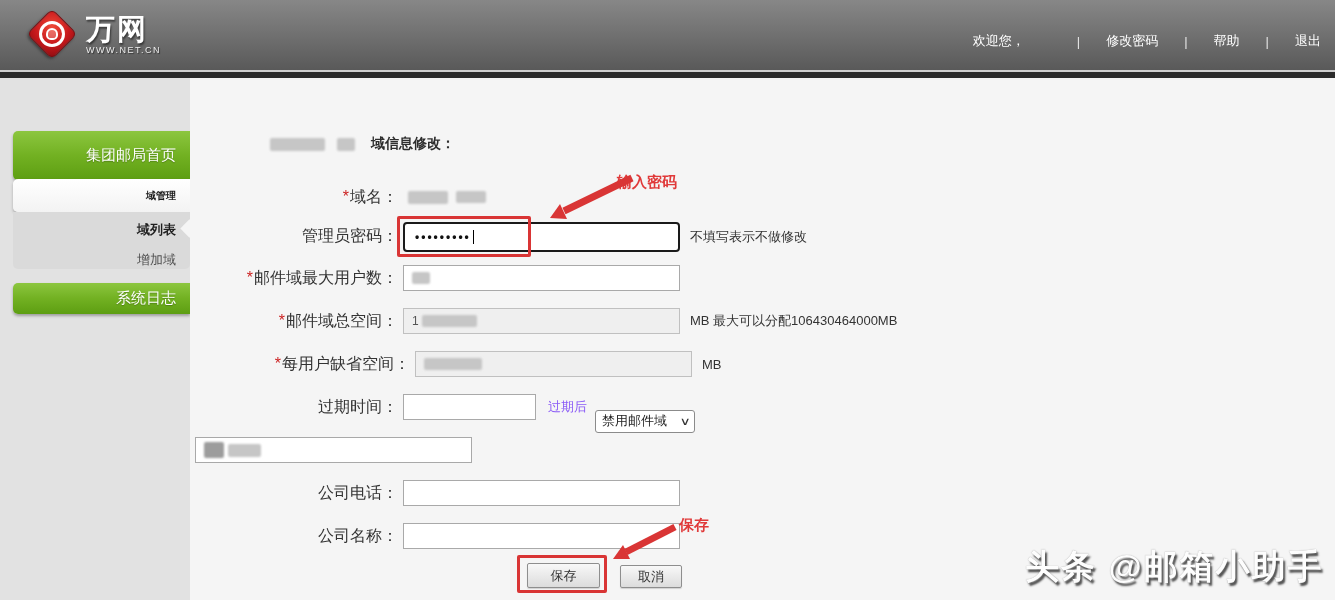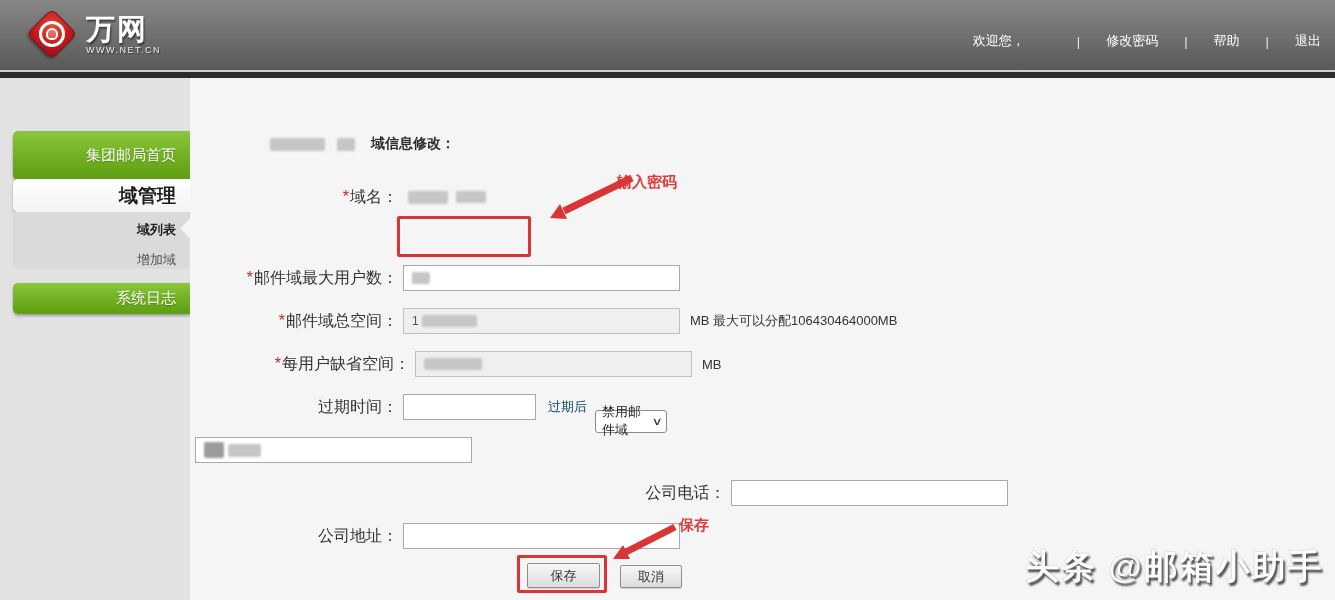--- a/index.html
+++ b/index.html
@@ -38,21 +38,21 @@
   
   .sidebar { position:absolute; left:0; top:78px; width:190px; height:522px; background:#e2e2e2; }
   .side-btn { position:absolute; left:13px; width:177px; display:flex; align-items:center;
       justify-content:flex-end; padding-right:14px; cursor:pointer; }
   .side-green { height:49px; border-radius:5px 0 0 5px; color:#fff; font-size:15px;
       background:linear-gradient(to bottom,#8cc63f 0%,#72b122 50%,#5d9e12 100%);
       box-shadow:0 2px 3px rgba(0,0,0,.3); text-shadow:0 1px 1px rgba(0,0,0,.25); }
   .btn-home { top:53px; }
   .btn-syslog { top:205px; height:31px; }
   .side-white { top:101px; height:33px; border-radius:5px 0 0 5px; background:linear-gradient(to bottom,#ffffff,#f3f3f3);
-      color:#1c1c1c; font-size:19px; font-weight:bold; box-shadow:0 2px 3px rgba(0,0,0,.25); }
+      color:#1c1c1c; font-size:10px; font-weight:bold; box-shadow:0 2px 3px rgba(0,0,0,.25); }
   .side-submenu { position:absolute; left:13px; top:134px; width:177px; height:57px;
       background:#dadada; border-radius:0 0 5px 5px; }
   .sub-item { display:flex; justify-content:flex-end; padding-right:14px; cursor:pointer; }
   .sub-active { margin-top:9px; font-size:13px; font-weight:bold; color:#1f1f1f; }
   .sub-normal { margin-top:12px; font-size:13px; color:#4f4f4f; }
   .notch { position:absolute; left:183px; top:222px; width:13px; height:13px;
       background:#f5f5f5; transform:rotate(45deg); z-index:3; }
 
   
   .main { position:absolute; left:190px; top:78px; width:1145px; height:522px; background:#f5f5f5; }
@@ -72,22 +72,22 @@
          display:flex; align-items:center; padding-left:8px; }
   .inp-disabled { background:#efefef; border:1px solid #c0c0c0; }
   .inp-small { width:133px; }
   .inp-pass { width:277px; height:30px; border:2px solid #1a1a1a; border-radius:4px; background:#fff;
               display:flex; align-items:center; padding-left:10px; }
   .pass-dots { font-size:12px; font-weight:bold; letter-spacing:2px; color:#111; line-height:10px; }
   .caret { display:inline-block; width:1px; height:14px; background:#000; margin-left:2px; }
 
   .val-prefix { font-size:12px; color:#555; margin-right:3px; }
 
-  .after-lbl { font-size:13px; color:#0c4a6e; margin-left:12px; margin-right:8px; }
-  .select { width:72px; height:23px; border:1px solid #8b8b8b; border-radius:3px; background:#fff;
+  .after-lbl { font-size:13px; color:#8b5cf6; margin-left:12px; margin-right:8px; }
+  .select { width:100px; height:23px; border:1px solid #8b8b8b; border-radius:3px; background:#fff;
             display:flex; align-items:center; justify-content:space-between; padding:0 5px 0 6px;
             font-size:13px; color:#222; cursor:pointer;margin-top:28px; }
   .select .chev { font-size:11px; color:#333; transform:scaleX(1.4); }
 
   .btn-row { top:483px; }
   .pushbtn { border:1px solid #8e8e8e; border-radius:2px; font-size:13px; color:#333;
       background:linear-gradient(to bottom,#f8f8f8,#dcdcdc); display:flex; align-items:center;
       justify-content:center; cursor:pointer; box-shadow:0 1px 1px rgba(0,0,0,.15); }
   .btn-save { margin-left:337px; margin-top:2px; width:73px; height:25px; }
   .btn-cancel { margin-left:20px; margin-top:4px; width:62px; height:23px; }
@@ -168,20 +168,30 @@
     </div>
 
     <div class="frow" style="top:108px;height:22px;">
       <div class="lbl"><span class="req">*</span><span>域名：</span></div>
       <div class="field" style="margin-left:10px;">
         <span class="blurbox" style="width:40px;height:13px;"></span>
         <span class="blurbox" style="width:30px;height:12px;margin-left:8px;"></span>
       </div>
     </div>
 
+    <div class="frow" style="top:142px;height:33px;">
+      <div class="lbl">管理员密码：</div>
+      <div class="field">
+        <div class="inp-pass">
+          <span class="pass-dots">•••••••••</span>
+          <span class="caret"></span>
+        </div>
+      </div>
+      <div class="note">不填写表示不做修改</div>
+    </div>
 
     <div class="frow" style="top:186px;height:28px;">
       <div class="lbl"><span class="req">*</span><span>邮件域最大用户数：</span></div>
       <div class="field">
         <div class="inp">
           <span class="blurbox" style="width:18px;height:12px;"></span>
         </div>
       </div>
     </div>
 
@@ -220,29 +230,29 @@
 
     <div class="frow" style="top:358px;height:28px;">
       <div class="field">
         <div class="inp">
           <span class="blurbox blur-dark" style="width:20px;height:16px;"></span>
           <span class="blurbox" style="width:33px;height:13px;margin-left:4px;"></span>
         </div>
       </div>
     </div>
 
-    <div class="frow" style="top:401px;height:28px;justify-content:center;">
+    <div class="frow" style="top:401px;height:28px;">
       <div class="lbl">公司电话：</div>
       <div class="field">
         <div class="inp"></div>
       </div>
     </div>
 
     <div class="frow" style="top:444px;height:28px;">
-      <div class="lbl">公司地址：</div>
+      <div class="lbl">公司名称：</div>
       <div class="field">
         <div class="inp"></div>
       </div>
     </div>
 
     <div class="frow btn-row">
       <div class="pushbtn btn-save">保存</div>
       <div class="pushbtn btn-cancel">取消</div>
     </div>
 

